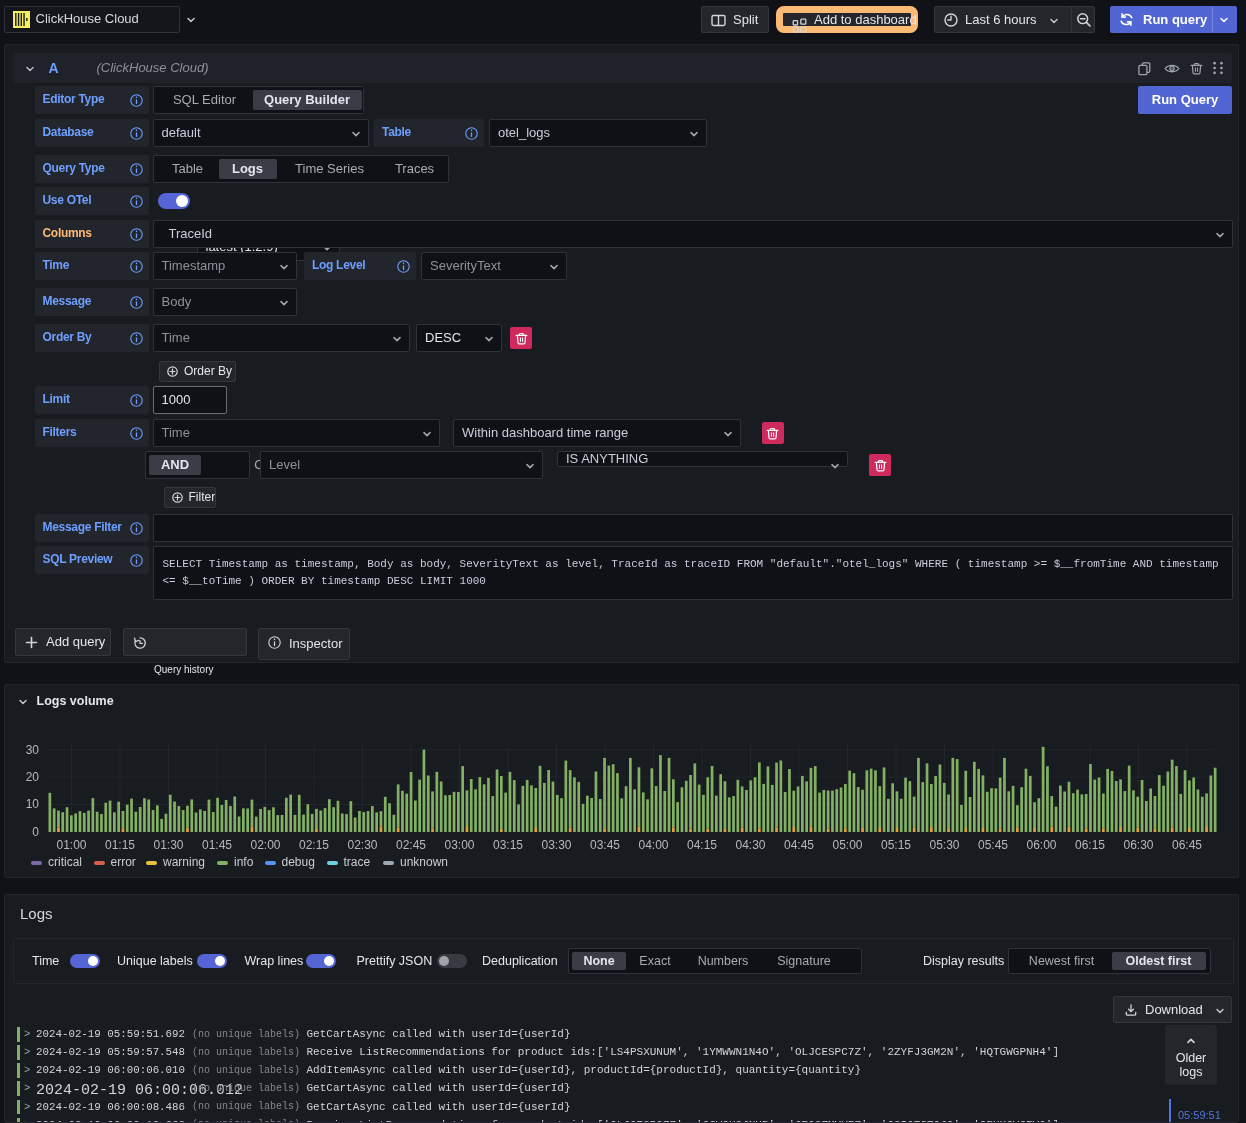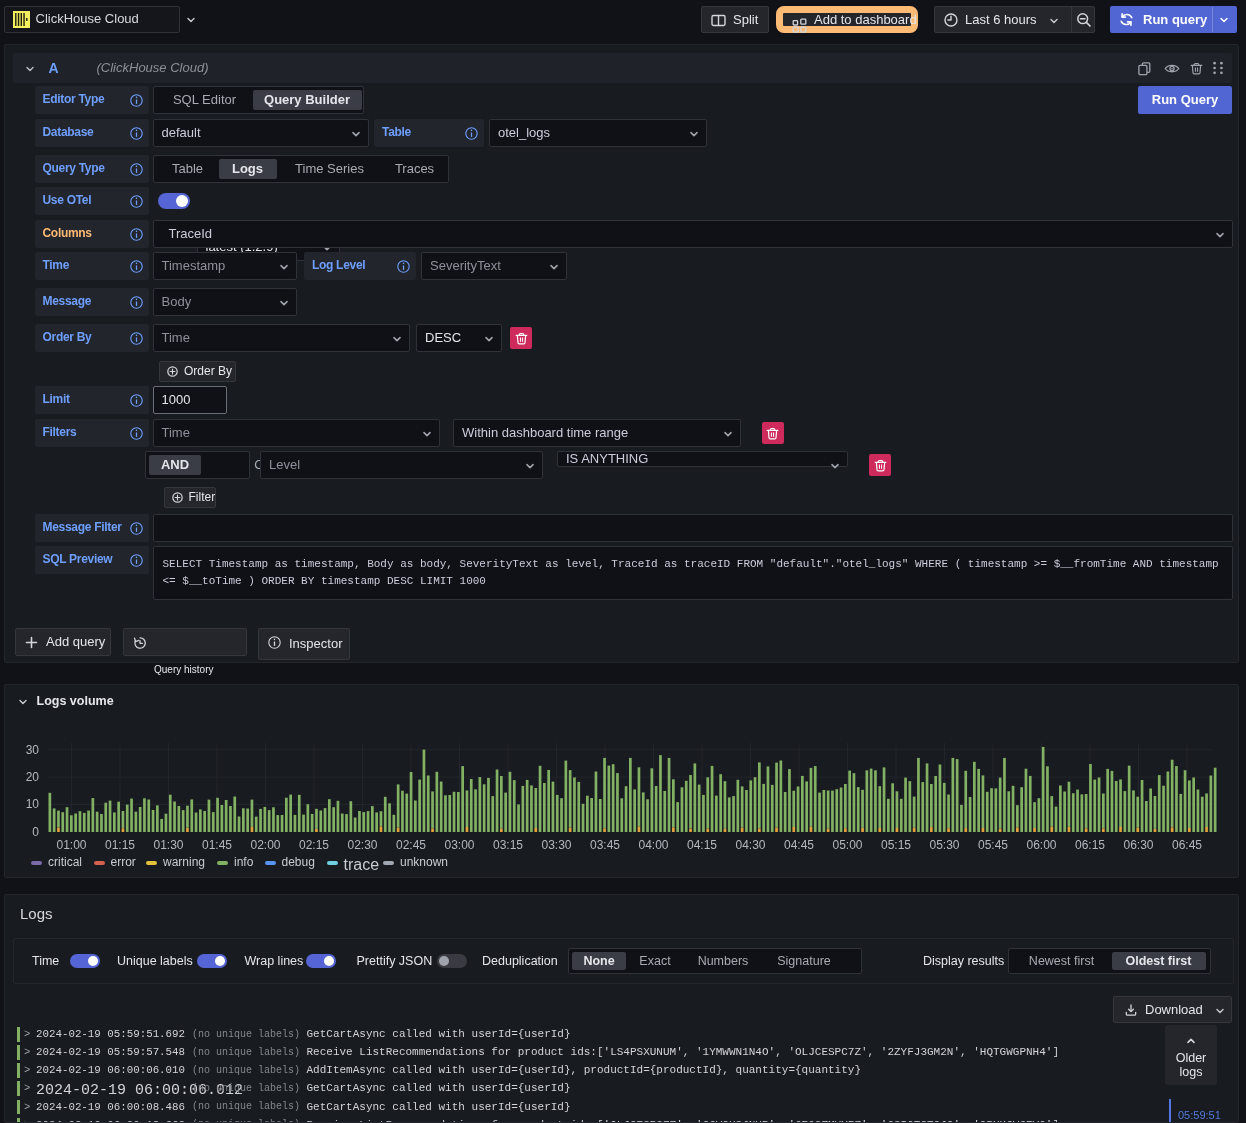--- a/index.html
+++ b/index.html
@@ -775,21 +775,21 @@
 <div class="t" style="left:43.5px;top:171.5px;font-size:12px;color:#c9ccd2;">critical</div>
 <div style="left:89px;top:176.5px;width:11px;height:4px;position:absolute;background:#d5604d;border-radius:2px;"></div>
 <div class="t" style="left:106px;top:171.5px;font-size:12px;color:#c9ccd2;">error</div>
 <div style="left:141.5px;top:176.5px;width:11px;height:4px;position:absolute;background:#e5c13c;border-radius:2px;"></div>
 <div class="t" style="left:158.5px;top:171.5px;font-size:12px;color:#c9ccd2;">warning</div>
 <div style="left:212.5px;top:176.5px;width:11px;height:4px;position:absolute;background:#82b163;border-radius:2px;"></div>
 <div class="t" style="left:229.5px;top:171.5px;font-size:12px;color:#c9ccd2;">info</div>
 <div style="left:260px;top:176.5px;width:11px;height:4px;position:absolute;background:#5794f2;border-radius:2px;"></div>
 <div class="t" style="left:277px;top:171.5px;font-size:12px;color:#c9ccd2;">debug</div>
 <div style="left:322px;top:176.5px;width:11px;height:4px;position:absolute;background:#6ed0e0;border-radius:2px;"></div>
-<div class="t" style="left:339px;top:171.5px;font-size:16px;color:#c9ccd2;">trace</div>
+<div class="t" style="left:339px;top:171.5px;font-size:12px;color:#c9ccd2;">trace</div>
 <div style="left:378.5px;top:176.5px;width:11px;height:4px;position:absolute;background:#9fa7b3;border-radius:2px;"></div>
 <div class="t" style="left:395.5px;top:171.5px;font-size:12px;color:#c9ccd2;">unknown</div>
 </div>
 <div style="position:absolute;left:3.5px;top:894px;width:1235px;height:229px;background:#181b1f;border:1px solid #23262c;border-radius:2px;overflow:hidden;">
 <div class="t" style="left:15.5px;top:10px;font-size:15px;font-weight:500;color:#d5d7dc;">Logs</div>
 <div style="left:8.5px;top:43px;width:1221px;height:46px;position:absolute;border:1px solid #23262c;border-radius:2px;"></div>
 <div class="t" style="left:27.5px;top:66px;transform:translateY(-50%);font-size:12.5px;font-weight:500;color:#e4e6eb;">Time</div>
 <div style="left:65.5px;top:59px;width:30px;height:14px;background:#5665d6;border-radius:7.0px;position:absolute;">
         <div style="position:absolute;left:18px;top:2px;width:10px;height:10px;border-radius:50%;background:#ffffff;"></div>
       </div>

